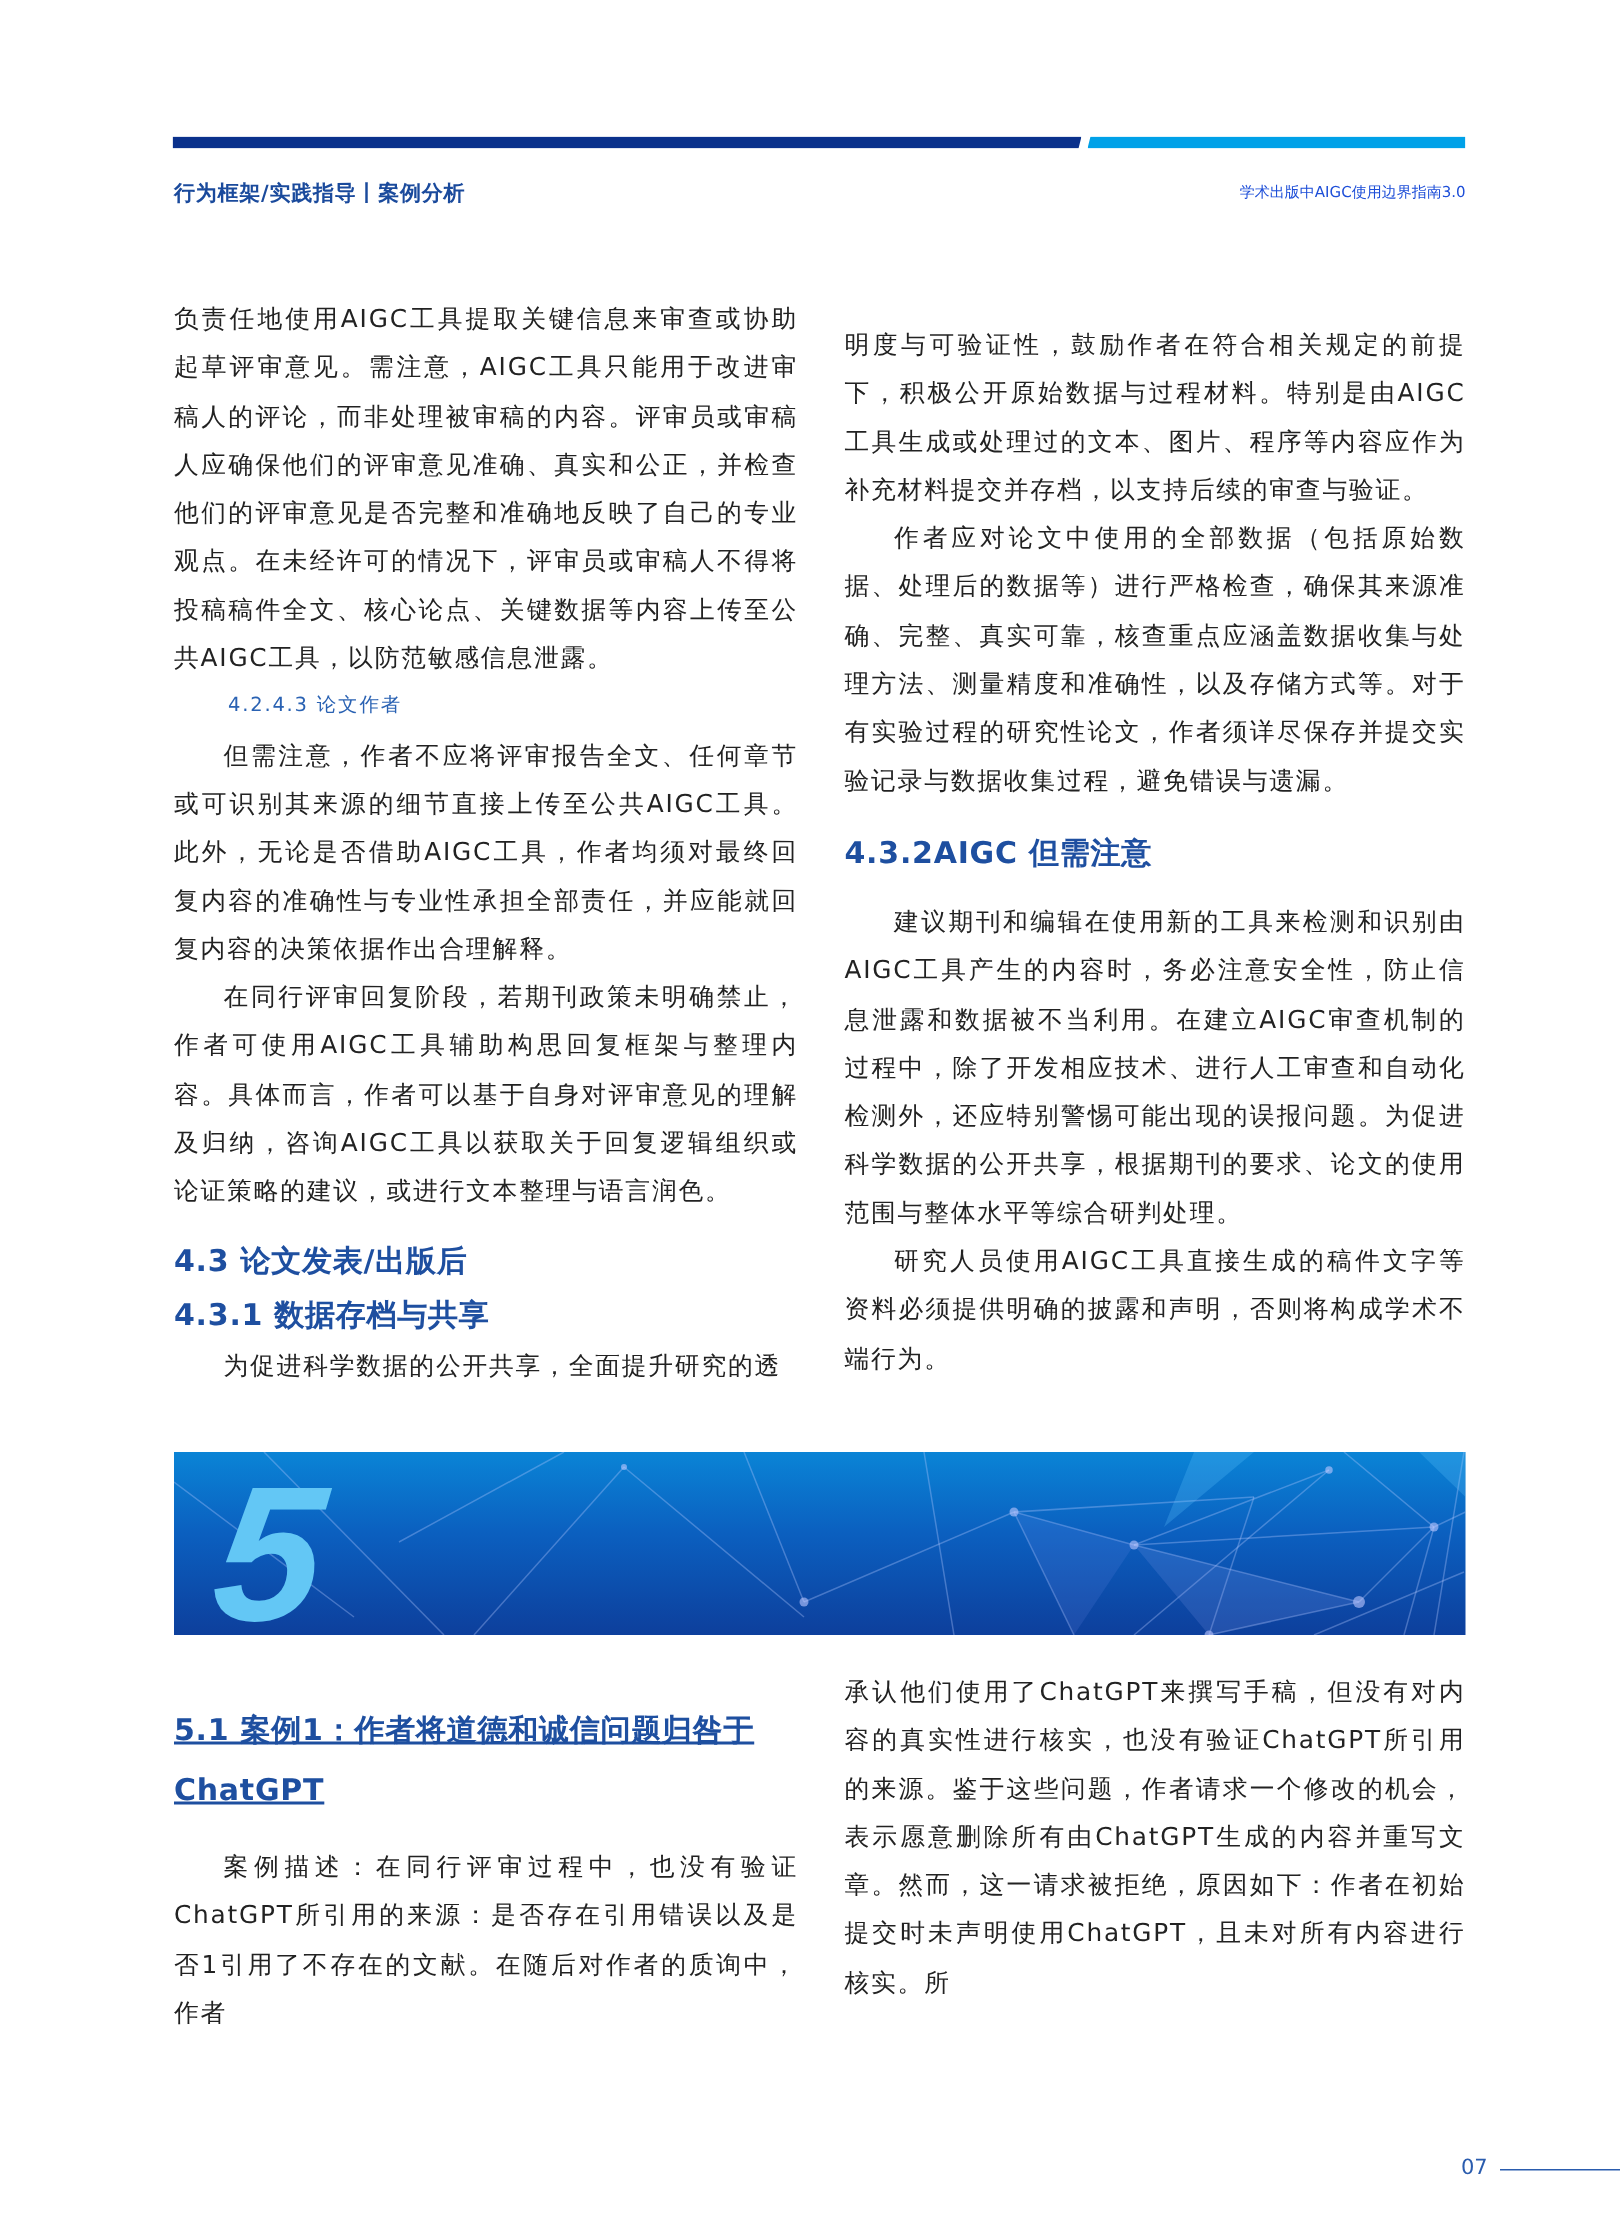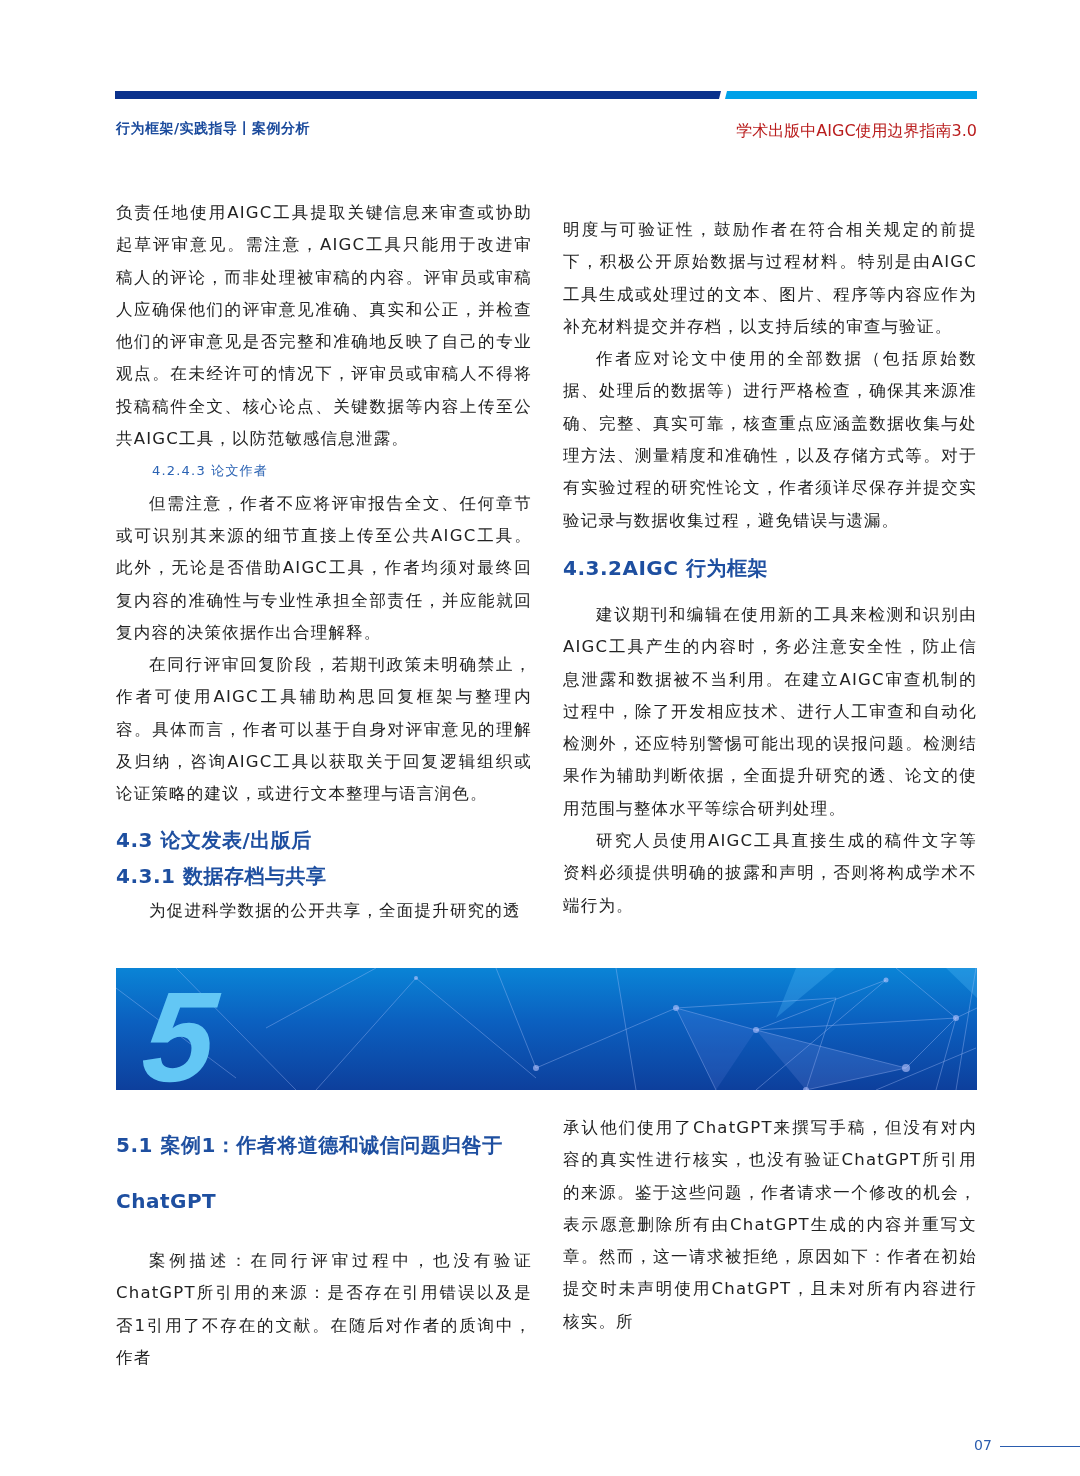--- a/index.html
+++ b/index.html
@@ -46,22 +46,22 @@
       left: 116px;
       font-size: 14px;
       font-weight: bold;
       color: #1a4a9c;
       letter-spacing: 0.5px;
     }
     .header-right {
       position: absolute;
       top: 121px;
       right: 103px;
-      font-size: 16px;
-      color: #b91c1c;
+      font-size: 10px;
+      color: #1d4ed8;
       margin-left: 36px;
     }
     .col {
       position: absolute;
       font-size: 16.5px;
       line-height: 32.3px;
       letter-spacing: 1.2px;
       color: #222;
     }
     .col-left {
@@ -151,23 +151,24 @@
     }
     .case-right {
       left: 563px;
       top: 1112px;
       width: 414px;
     }
     .case-title {
       color: #1e4fa0;
       font-weight: bold;
       font-size: 20px;
-      line-height: 56px;
-      margin: 0 0 16px 0;
+      line-height: 40px;
+      margin: 16px 0 16px 0;
       letter-spacing: 0.5px;
+      text-decoration: underline;
     }
     .page-num {
       position: absolute;
       top: 1437px;
       left: 974px;
       font-size: 14px;
       color: #2a5cae;
     }
     .page-line {
       position: absolute;
@@ -195,22 +196,22 @@
   <p class="indent">但需注意，作者不应将评审报告全文、任何章节或可识别其来源的细节直接上传至公共AIGC工具。此外，无论是否借助AIGC工具，作者均须对最终回复内容的准确性与专业性承担全部责任，并应能就回复内容的决策依据作出合理解释。</p>
   <p class="indent">在同行评审回复阶段，若期刊政策未明确禁止，作者可使用AIGC工具辅助构思回复框架与整理内容。具体而言，作者可以基于自身对评审意见的理解及归纳，咨询AIGC工具以获取关于回复逻辑组织或论证策略的建议，或进行文本整理与语言润色。</p>
   <h2 class="h-blue h-43">4.3 论文发表/出版后</h2>
   <h3 class="h-blue h-431">4.3.1 数据存档与共享</h3>
   <p class="indent">为促进科学数据的公开共享，全面提升研究的透</p>
 </div>
 
 <div class="col col-right">
   <p>明度与可验证性，鼓励作者在符合相关规定的前提下，积极公开原始数据与过程材料。特别是由AIGC工具生成或处理过的文本、图片、程序等内容应作为补充材料提交并存档，以支持后续的审查与验证。</p>
   <p class="indent">作者应对论文中使用的全部数据（包括原始数据、处理后的数据等）进行严格检查，确保其来源准确、完整、真实可靠，核查重点应涵盖数据收集与处理方法、测量精度和准确性，以及存储方式等。对于有实验过程的研究性论文，作者须详尽保存并提交实验记录与数据收集过程，避免错误与遗漏。</p>
-  <h3 class="h-blue h-432">4.3.2AIGC 行为框架</h3>
-  <p class="indent">建议期刊和编辑在使用新的工具来检测和识别由AIGC工具产生的内容时，务必注意安全性，防止信息泄露和数据被不当利用。在建立AIGC审查机制的过程中，除了开发相应技术、进行人工审查和自动化检测外，还应特别警惕可能出现的误报问题。检测结果作为辅助判断依据，全面提升研究的透、论文的使用范围与整体水平等综合研判处理。</p>
+  <h3 class="h-blue h-432">4.3.2AIGC 但需注意</h3>
+  <p class="indent">建议期刊和编辑在使用新的工具来检测和识别由AIGC工具产生的内容时，务必注意安全性，防止信息泄露和数据被不当利用。在建立AIGC审查机制的过程中，除了开发相应技术、进行人工审查和自动化检测外，还应特别警惕可能出现的误报问题。为促进科学数据的公开共享，根据期刊的要求、论文的使用范围与整体水平等综合研判处理。</p>
   <p class="indent">研究人员使用AIGC工具直接生成的稿件文字等资料必须提供明确的披露和声明，否则将构成学术不端行为。</p>
 </div>
 
 <div class="banner">
   <svg class="net" width="861" height="122" viewBox="0 0 861 122">
     <g stroke="rgba(180,200,255,0.35)" stroke-width="1" fill="none">
       <line x1="0" y1="20" x2="120" y2="110"></line>
       <line x1="60" y1="0" x2="180" y2="122"></line>
       <line x1="150" y1="60" x2="260" y2="0"></line>
       <line x1="200" y1="122" x2="300" y2="10"></line>

